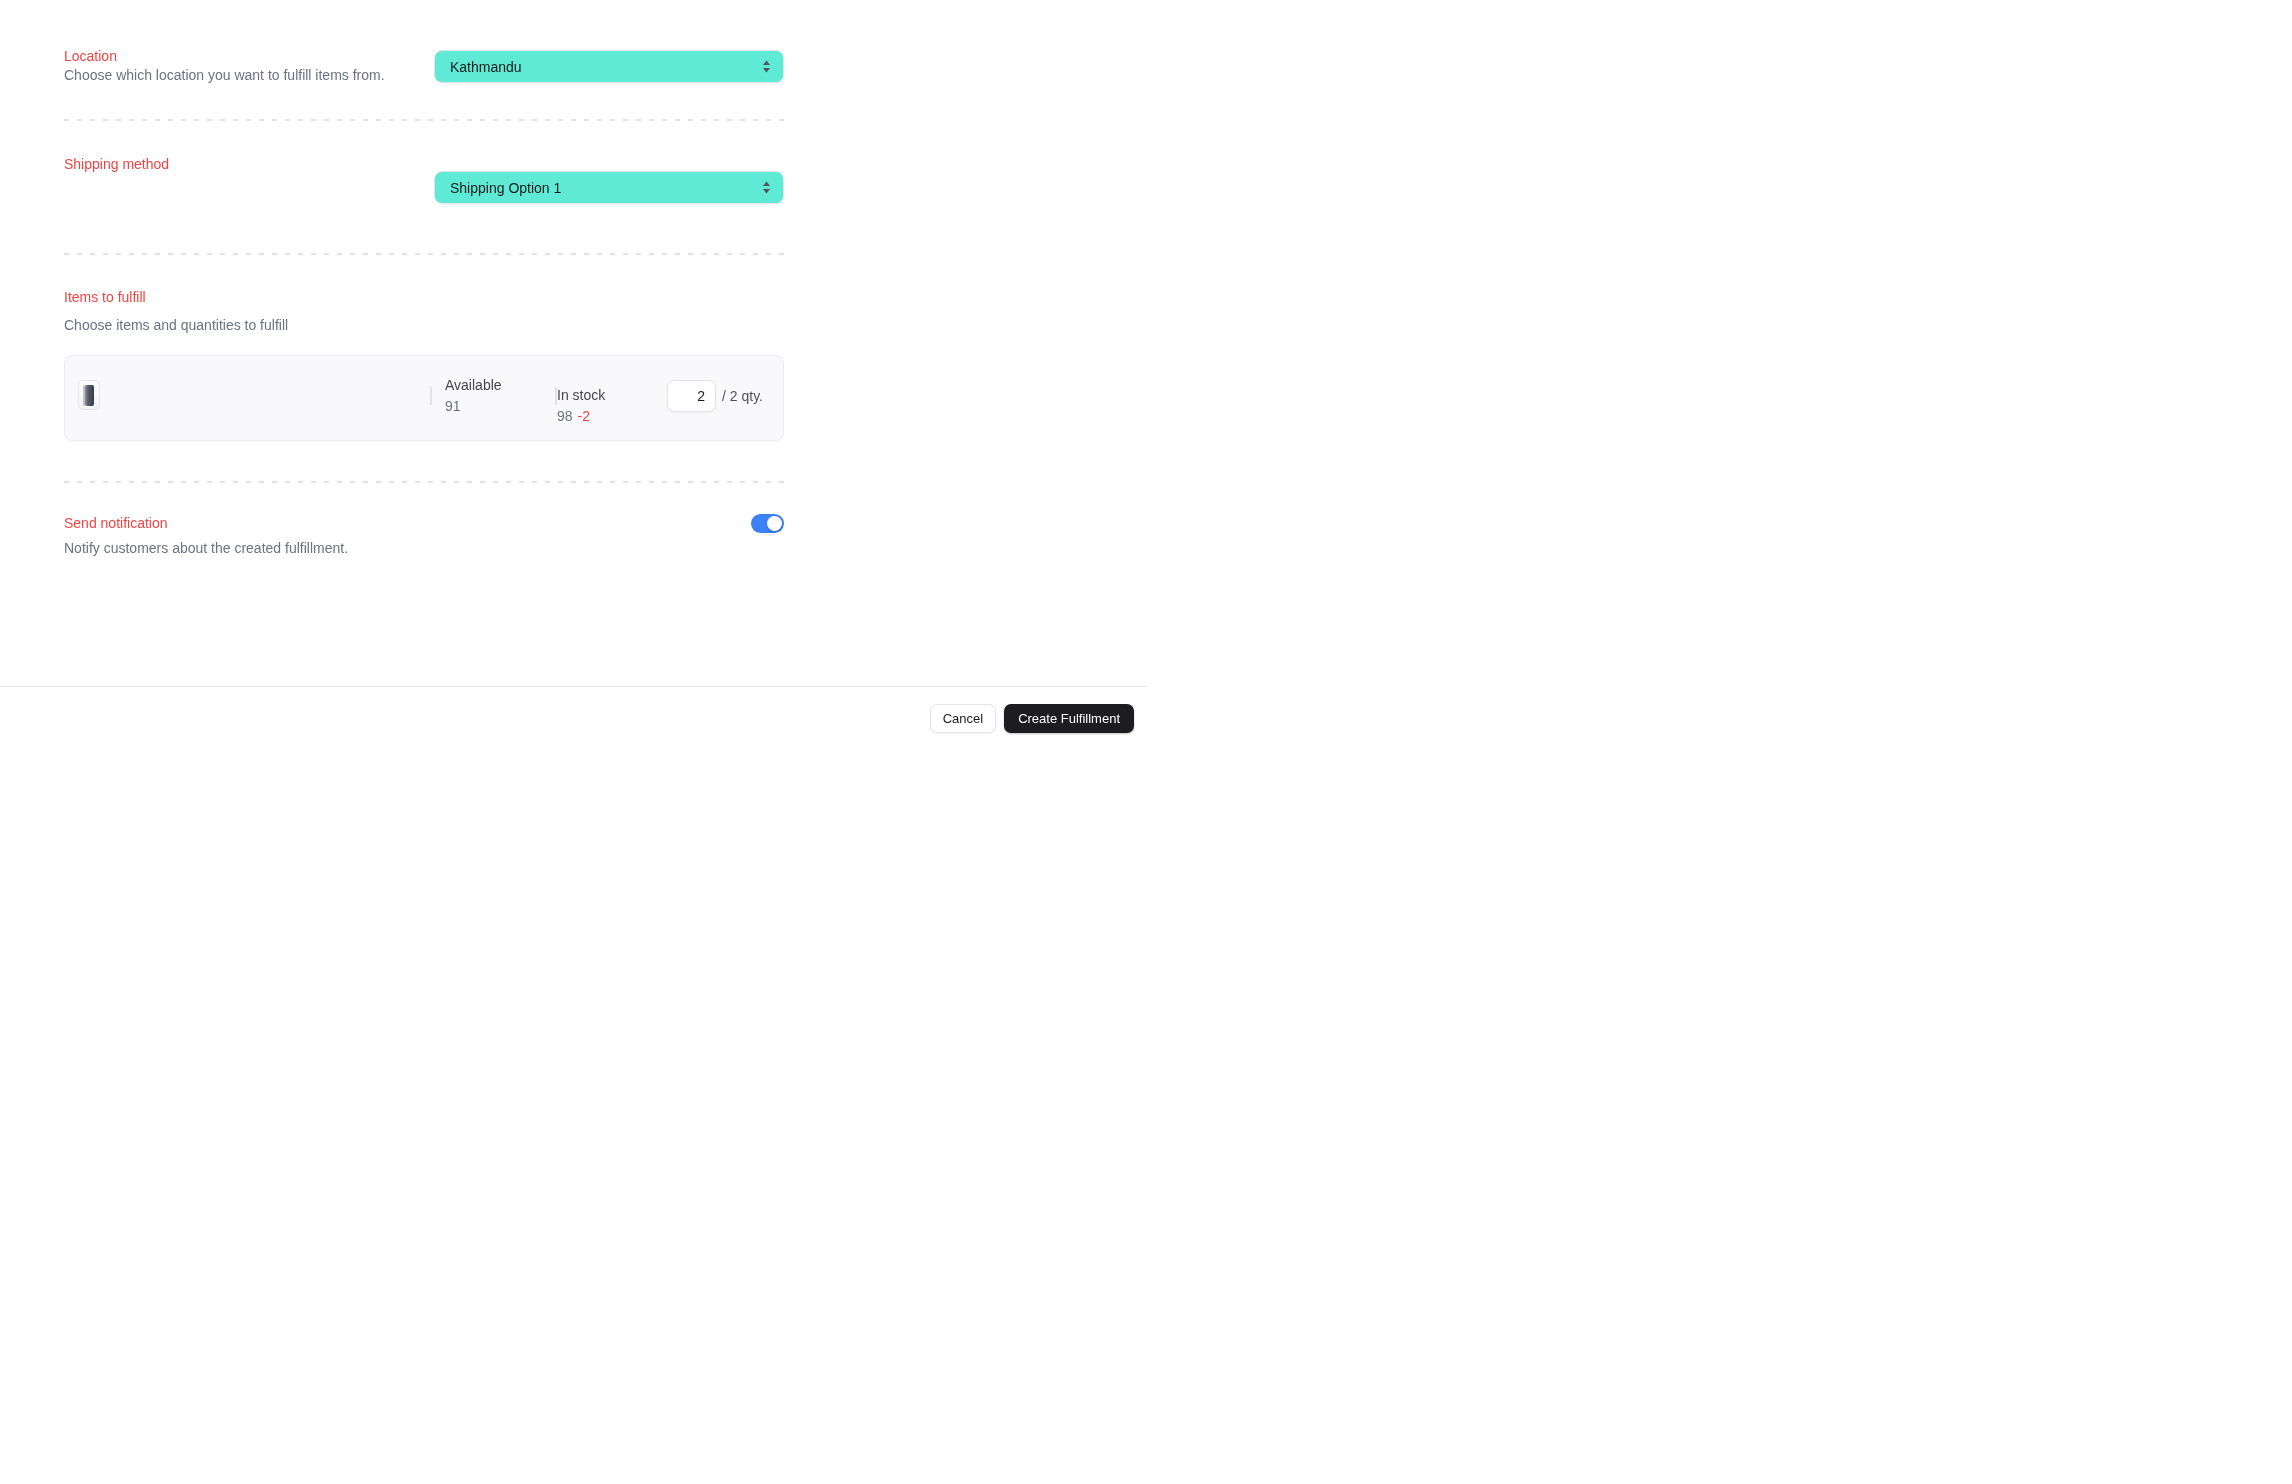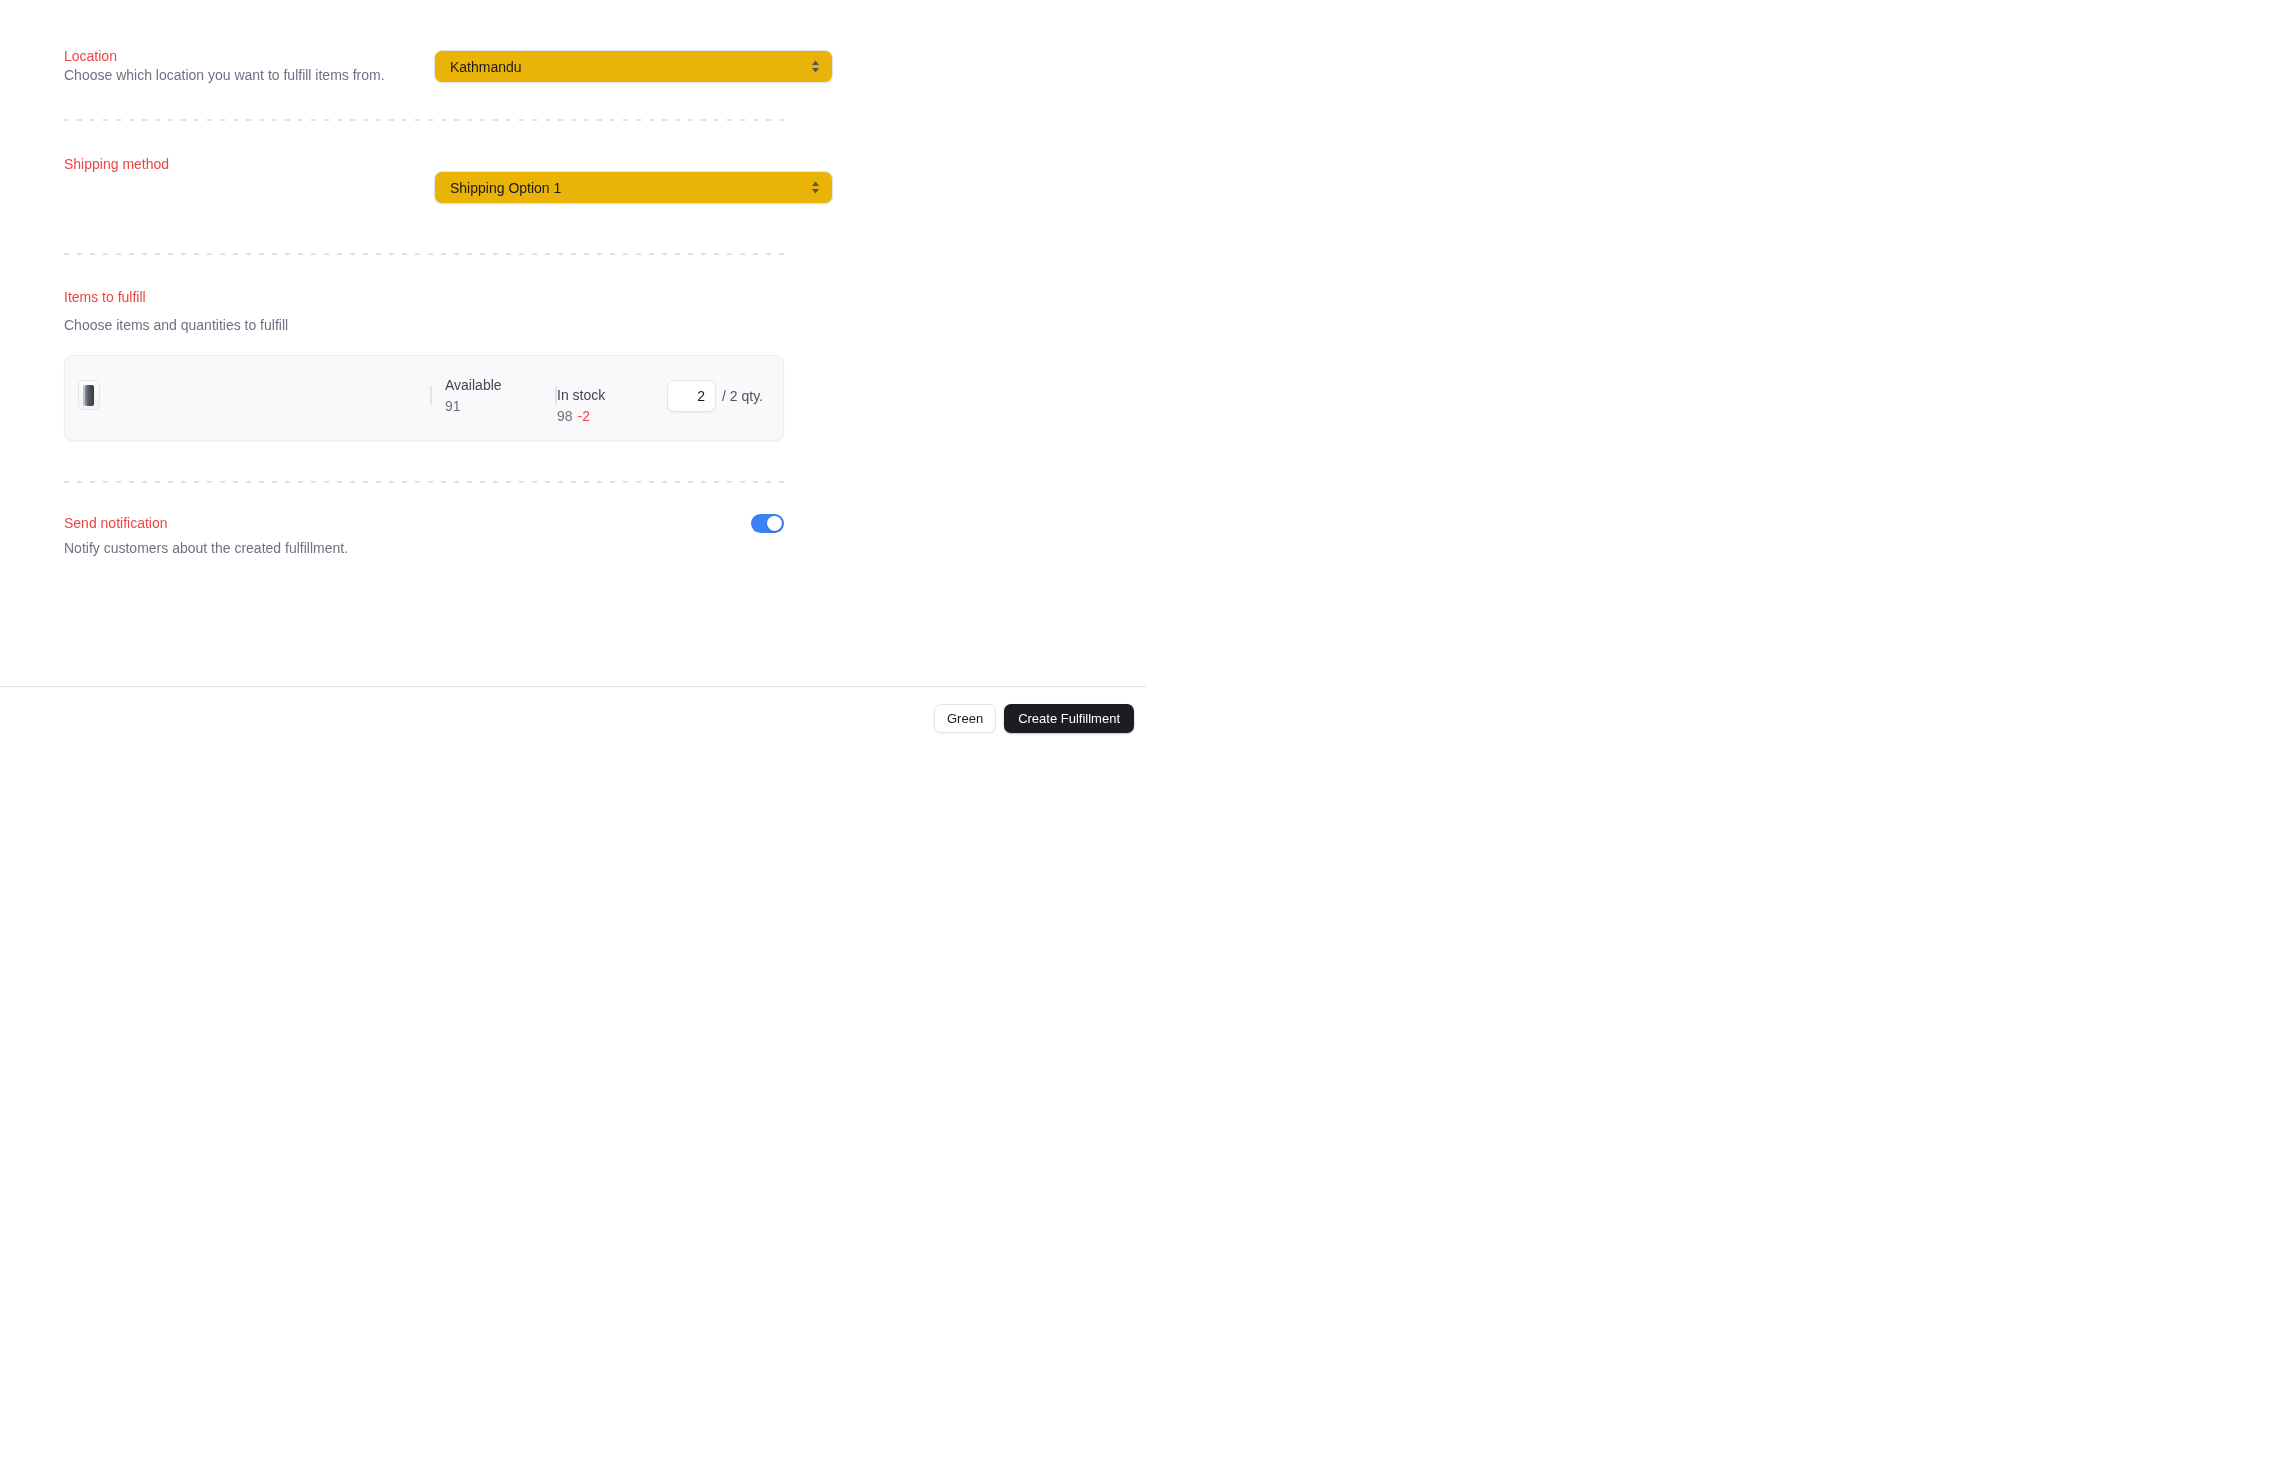--- a/index.html
+++ b/index.html
@@ -32,23 +32,23 @@
   }
   .dashed-divider {
     height: 2px;
     width: 720px;
     left: 64px;
     background: repeating-linear-gradient(90deg, #e2e2e6 0 5px, transparent 5px 13px);
   }
 
   .select-control {
     left: 434px;
-    width: 399px;
+    width: 350px;
     height: 33px;
-    background: #eab308;
+    background: #5eead4;
     border: 1px solid #e4e4e9;
     border-radius: 8px;
     box-shadow: 0 1px 2px rgba(0,0,0,0.05);
     display: flex;
     align-items: center;
     justify-content: space-between;
     padding: 0 12px 0 15px;
     cursor: pointer;
   }
   .select-value { font-size: 14px; color: #1b1b1f; }
@@ -221,17 +221,17 @@
   <div class="abs dashed-divider" style="top:481px;"></div>
 
   <div class="abs section-title" style="left:64px; top:511px;">Send notification</div>
   <div class="abs section-desc" style="left:64px; top:537px;">Notify customers about the created fulfillment.</div>
   <div class="abs toggle" role="switch" aria-checked="true">
     <div class="toggle-knob"></div>
   </div>
 
   <div class="abs footer-divider"></div>
   <div class="abs footer-actions">
-    <button class="btn btn-secondary">Green</button>
+    <button class="btn btn-secondary">Cancel</button>
     <button class="btn btn-primary">Create Fulfillment</button>
   </div>
 
 </div>
 
 </body></html>

